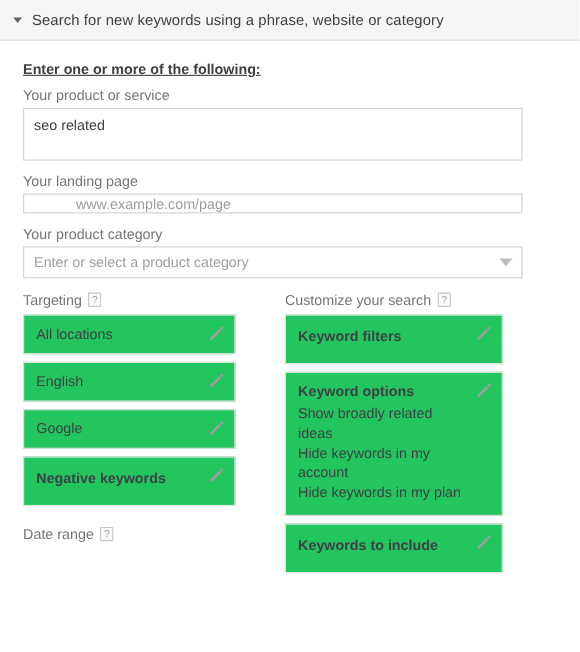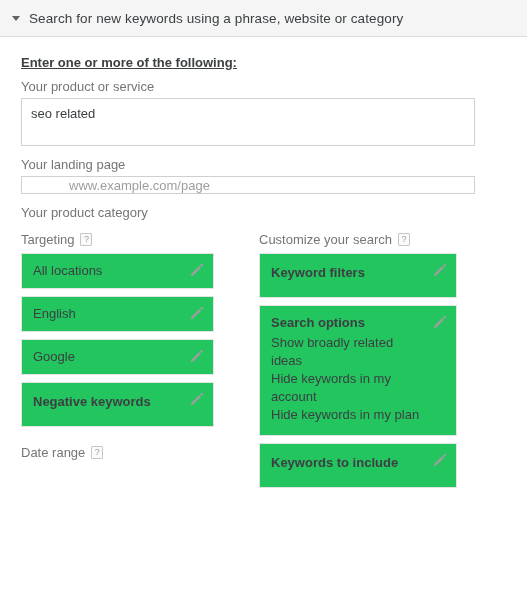--- a/index.html
+++ b/index.html
@@ -209,20 +209,24 @@
 
   <div class="field-group">
     <div class="field-label">Your landing page</div>
     <div class="input-box text-input">
       <span class="placeholder-text">www.example.com/page</span>
     </div>
   </div>
 
   <div class="field-group">
     <div class="field-label">Your product category</div>
+    <div class="input-box select-box">
+      <span class="placeholder-text">Enter or select a product category</span>
+      <span class="select-arrow"></span>
+    </div>
   </div>
 
   <div class="columns">
 
     <div class="col-left">
 
       <div class="group-label">
         <span>Targeting</span>
         <span class="help-icon">?</span>
       </div>
@@ -290,21 +294,21 @@
         <div class="card-row bold">Keyword filters</div>
         <span class="pencil-icon">
           <svg viewBox="0 0 14 14" width="14" height="14">
               <path d="M1.2 11.1 L9.3 3.0 L11.0 4.7 L2.9 12.8 L0.9 13.1 Z" fill="#9e9e9e"></path>
               <path d="M10.0 2.3 L11.7 4.0 L12.8 2.9 C13.2 2.5 13.2 2.0 12.8 1.6 L12.4 1.2 C12.0 0.8 11.5 0.8 11.1 1.2 Z" fill="#9e9e9e"></path>
             </svg>
         </span>
       </div>
 
       <div class="card options">
-        <div class="card-row bold" style="margin-bottom:3px;">Search options</div>
+        <div class="card-row bold" style="margin-bottom:3px;">Keyword options</div>
         <div class="card-sub">Show broadly related ideas</div>
         <div class="card-sub">Hide keywords in my account</div>
         <div class="card-sub">Hide keywords in my plan</div>
         <span class="pencil-icon">
           <svg viewBox="0 0 14 14" width="14" height="14">
               <path d="M1.2 11.1 L9.3 3.0 L11.0 4.7 L2.9 12.8 L0.9 13.1 Z" fill="#9e9e9e"></path>
               <path d="M10.0 2.3 L11.7 4.0 L12.8 2.9 C13.2 2.5 13.2 2.0 12.8 1.6 L12.4 1.2 C12.0 0.8 11.5 0.8 11.1 1.2 Z" fill="#9e9e9e"></path>
             </svg>
         </span>
       </div>

